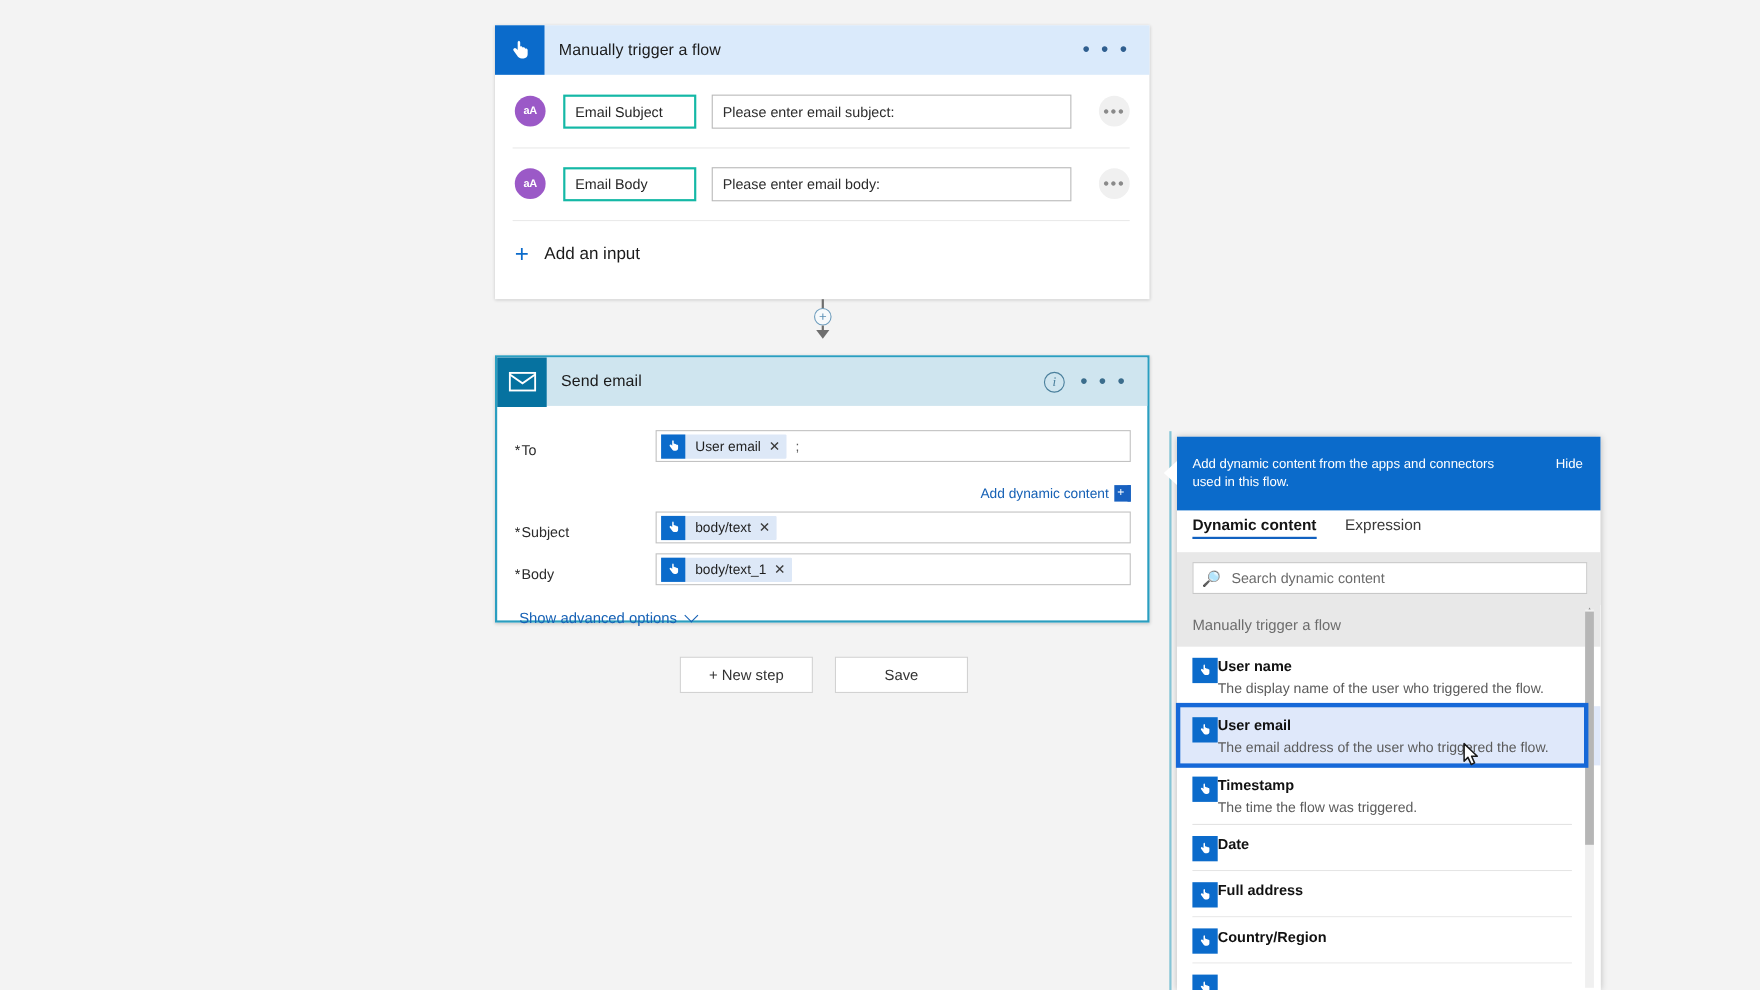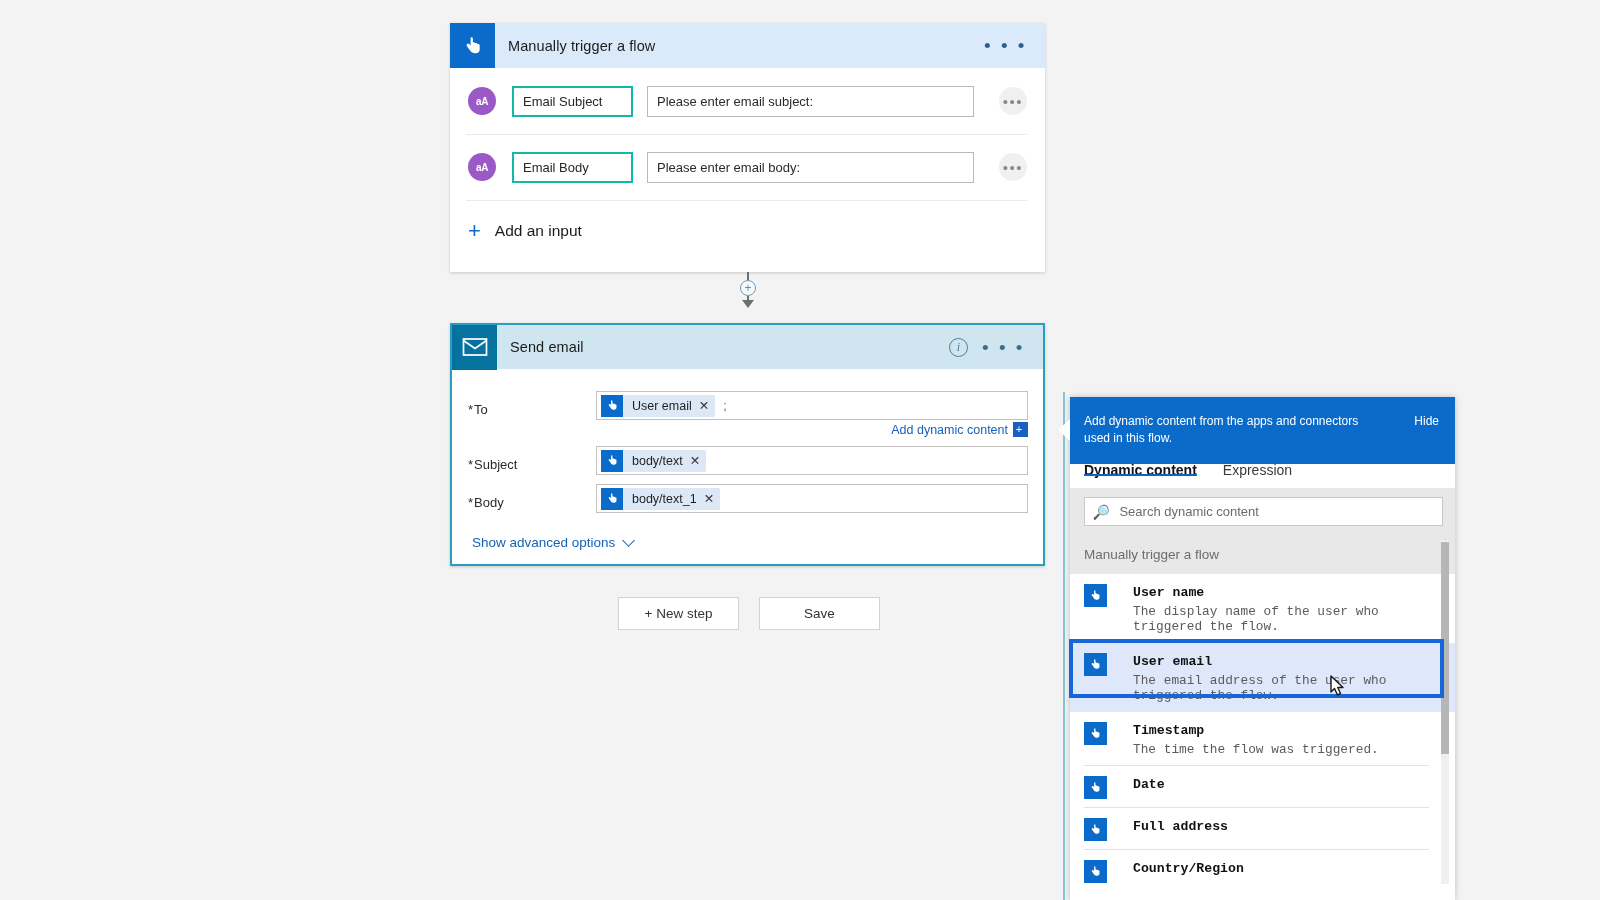--- a/index.html
+++ b/index.html
@@ -127,21 +127,21 @@
   }
   .token-icon{
     width:22px;height:22px;background:#0b6bcb;
     display:flex;align-items:center;justify-content:center; flex:0 0 22px;
   }
   .token-text{ font-size:12.5px; color:#1f1f1f; margin:0 7px 0 9px; }
   .token-x{ font-size:12.5px; color:#3b3b3b; cursor:pointer; }
   .semicolon{ font-size:12.5px; color:#5b5b5b; margin-left:8px; }
   .adc-line{
     display:flex; align-items:center; justify-content:flex-end;
-    padding-right:15px; margin-top:2px; gap:5px;
+    padding-right:15px; margin-top:21px; gap:5px;
   }
   .adc-text{ font-size:12.5px; color:#1661b5; cursor:pointer; }
   .adc-badge{
     width:15px;height:15px;background:#1861c0;color:#fff;
     display:flex;align-items:center;justify-content:center;font-size:11px;line-height:1;
     border-right:3px solid #1861c0;
   }
   .adv-options{
     display:flex;align-items:center;gap:9px;
     padding-left:20px; margin-top:22px;
@@ -170,21 +170,21 @@
     width:0;height:0;
     border-top:11px solid transparent;border-bottom:11px solid transparent;
     border-right:12px solid #fff;
   }
   #dc-banner{
     background:#0b6bcb; color:#fff; padding:16px 16px 17px 14px;
     display:flex; align-items:flex-start;
   }
   #dc-banner-text{ font-size:12px; line-height:1.42; max-width:300px; }
   #dc-hide{ margin-left:auto; font-size:12px; cursor:pointer; padding-top:1px;}
-  #dc-tabs{ display:flex; gap:26px; padding:0 0 12px 14px; height:24px; align-items:stretch; }
+  #dc-tabs{ display:flex; gap:26px; padding:0 0 12px 14px; height:38px; align-items:stretch; }
   .dc-tab{
     display:flex;align-items:center; font-size:14px; color:#3a3a3a;
     position:relative; cursor:pointer; padding-bottom:1px;
   }
   .dc-tab.active{ color:#141414; font-weight:bold; }
   .dc-tab.active::after{
     content:""; position:absolute; left:0; right:0; bottom:0; height:2.5px; background:#1161c0;
   }
   #dc-search-wrap{ background:#e8e8e8; padding:9px 12px 10px 14px; }
   #dc-search{
@@ -205,21 +205,21 @@
   }
   .dc-item::after{
     content:""; position:absolute; left:14px; right:26px; bottom:0; height:1px; background:#e3e3e3;
   }
   .dc-item.selected{ background:#dfe8fa; }
   .dc-item.selected::after{ background:transparent; }
   .dc-ico{
     width:23px;height:23px;flex:0 0 23px;background:#0b6bcb;
     display:flex;align-items:center;justify-content:center;margin-top:1px;
   }
-  .dc-txt{ margin-left:26px;font-family:Liberation Mono, monospace; }
+  .dc-txt{ margin-left:0; }
   .dc-title{ font-size:13.2px; color:#111; font-weight:bold; }
   .dc-desc{ font-size:12.8px; color:#5b5b5b; margin-top:3px; }
 
   #dc-scroll-track{
     position:absolute; right:6px; top:4px; width:8px; height:344px; background:#f0f0f0;
   }
   #dc-scroll-thumb{
     position:absolute; right:6px; top:6px; width:8px; height:212px; background:#b6b6b6;
   }
   .scroll-arrow{

